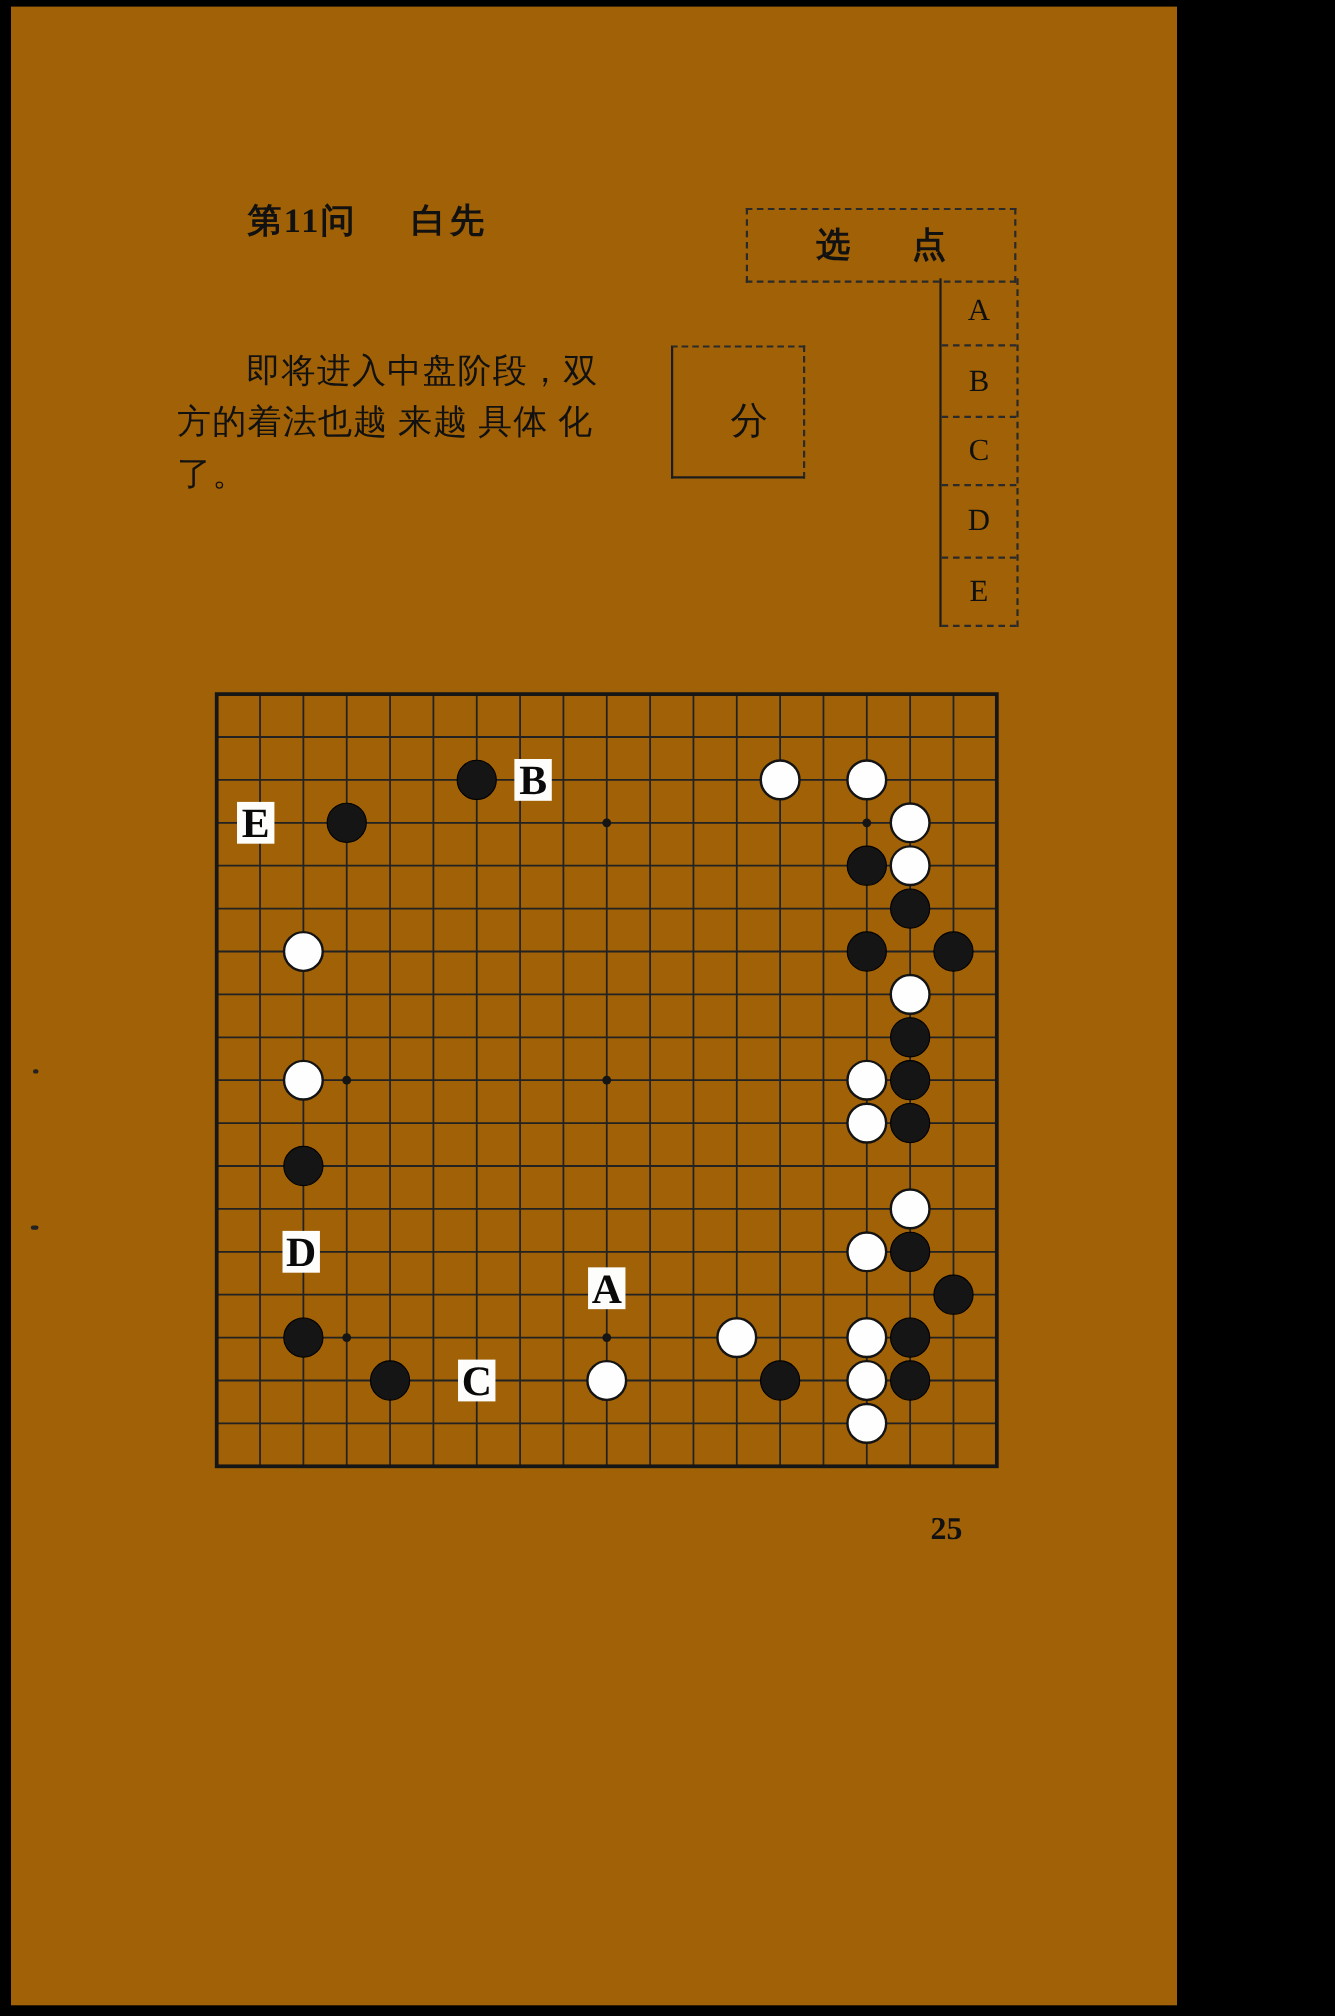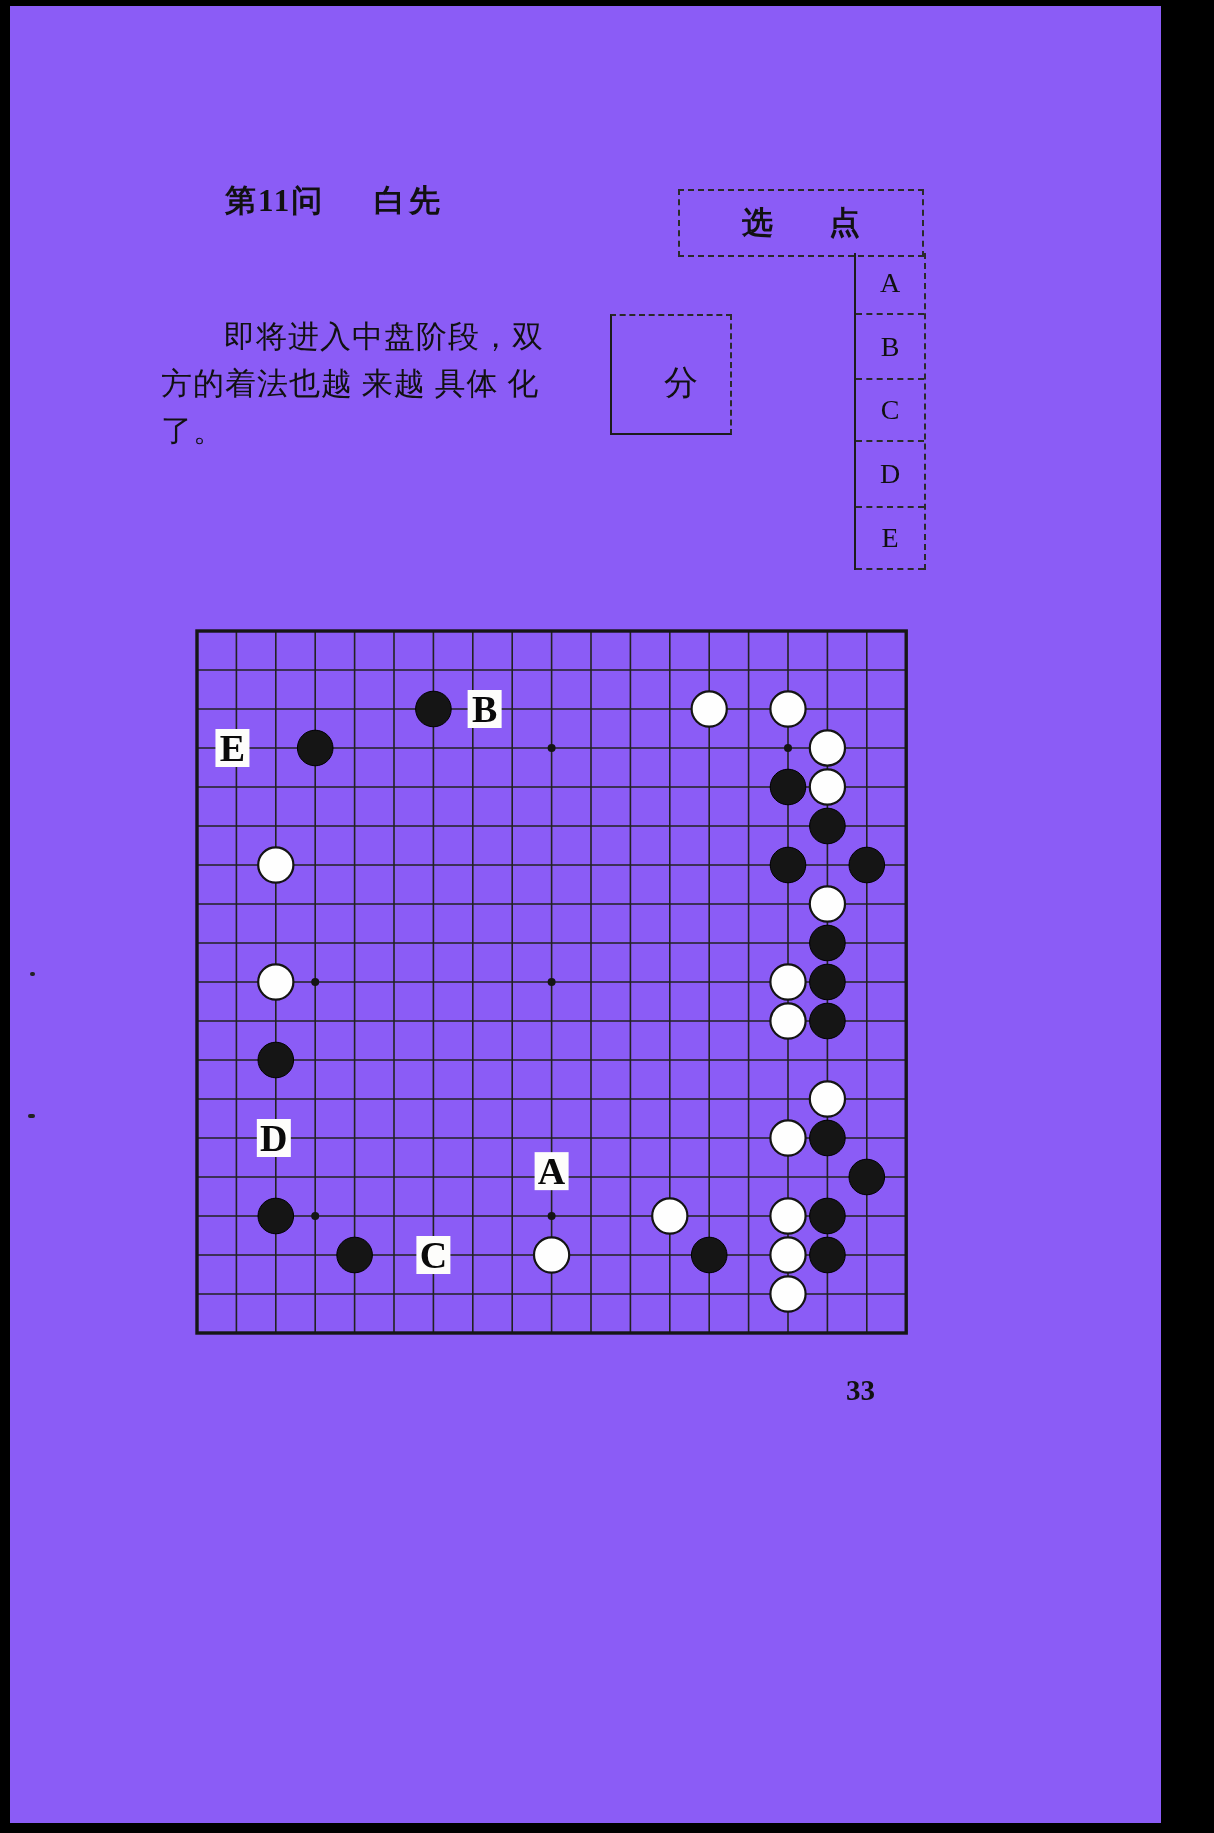--- a/index.html
+++ b/index.html
@@ -3,22 +3,22 @@
 <meta charset="utf-8">
 <style>
   html,body{margin:0;padding:0;}
   body{
     background:#000;
     width:1214px;height:1833px;
     position:relative;
     font-family:"Liberation Serif", serif;
   }
   .page{
-    position:absolute;left:10px;top:6px;width:1151px;height:1817px;
-    background:#8b5cf6;color:#111;overflow:hidden;
+    position:absolute;left:10px;top:6px;width:1060px;height:1817px;
+    background:#a16207;color:#111;overflow:hidden;
   }
   
   .problem-no{
     position:absolute;left:215px;top:174px;
     font-size:31px;font-weight:bold;letter-spacing:2px;
     font-family:"Liberation Serif", serif;
   }
   .to-play{
     position:absolute;left:364px;top:174px;
     font-size:31px;font-weight:bold;letter-spacing:4px;font-family:Liberation Mono, monospace;
@@ -191,17 +191,17 @@
         <text x="334.62" y="136" text-anchor="middle" font-family="&quot;Liberation Serif&quot;, serif" font-size="38" font-weight="bold" fill="#0a0a0a">B</text>
         <rect x="266.4" y="650" width="34" height="38" fill="#fdfdfb"></rect>
         <text x="283.4" y="682" text-anchor="middle" font-family="&quot;Liberation Serif&quot;, serif" font-size="38" font-weight="bold" fill="#0a0a0a">C</text>
         <rect x="106.83" y="533" width="34" height="38" fill="#fdfdfb"></rect>
         <text x="123.83" y="565" text-anchor="middle" font-family="&quot;Liberation Serif&quot;, serif" font-size="38" font-weight="bold" fill="#0a0a0a">D</text>
         <rect x="65.46000000000001" y="143" width="34" height="38" fill="#fdfdfb"></rect>
         <text x="82.46000000000001" y="175" text-anchor="middle" font-family="&quot;Liberation Serif&quot;, serif" font-size="38" font-weight="bold" fill="#0a0a0a">E</text>
       </svg>
   </div>
 
-  <div class="page-number">33</div>
+  <div class="page-number">25</div>
 
   <div class="speck1"></div>
   <div class="speck2"></div>
 </div>
 
 </body></html>

